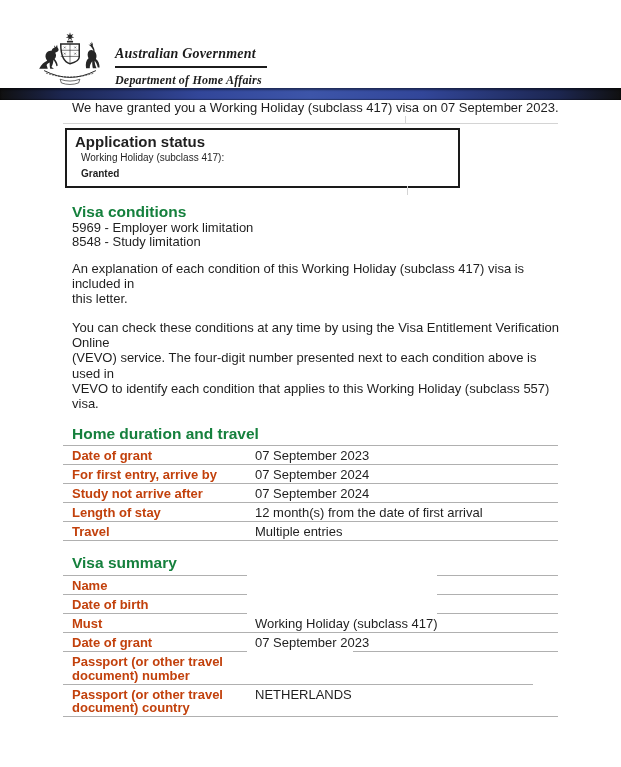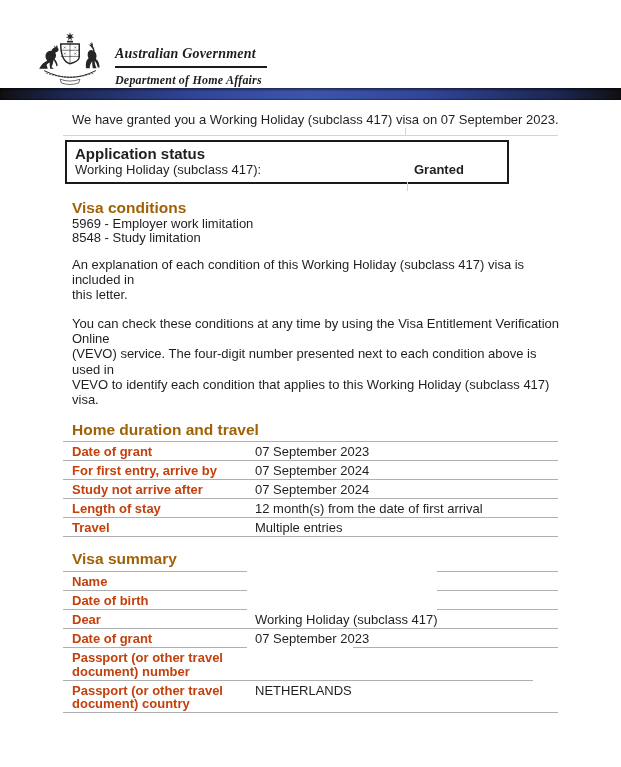--- a/index.html
+++ b/index.html
@@ -21,38 +21,38 @@
   .crest-dept{font-size:12px;letter-spacing:.2px;}
   .band{
     height:12px;width:621px;
     background:linear-gradient(90deg,#101010 0%,#1c2650 10%,#324699 32%,#3d55a9 50%,#324699 68%,#1c2650 90%,#101010 100%);
     box-shadow:inset 0 2px 2px rgba(0,0,0,.45), inset 0 -1px 1px rgba(0,0,0,.35);
   }
   
   .content{padding-left:72px;width:489px;}
   .salutation{margin-top:27px;line-height:15px;}
   .redact-mark{font-size:9px;vertical-align:6px;color:#3a3a3a;margin-left:2px;}
-  .intro{margin-top:12px;line-height:15px;}
+  .intro{line-height:15px;}
   .artifact-h{position:relative;margin:8px 0 0 -9px;width:495px;height:1px;background:#d4d4d4;}
   .artifact-h .tick{position:absolute;left:342px;top:-7px;width:1px;height:7px;background:#d4d4d4;}
   
   .status-box{
     position:relative;
     margin:4px 0 0 -7px;
-    width:444px;box-sizing:border-box;
+    width:395px;box-sizing:border-box;
     border:2px solid #1a1a1a;
     padding:3px 0 4px 8px;
   }
   .status-box::after{content:"";position:absolute;left:340px;bottom:-9px;width:1px;height:9px;background:#d4d4d4;}
   .status-title{font-weight:bold;font-size:15px;line-height:17px;}
-  .status-row{line-height:16px;font-size:13px;}
+  .status-row{line-height:16px;font-size:10px;margin-left:6px;}
   .status-label{display:inline-block;width:339px;}
   .status-value{font-weight:bold;}
   
-  .h2{font-weight:bold;font-size:15.5px;line-height:17px;margin:0;color:#a16207;}
+  .h2{font-weight:bold;font-size:15.5px;line-height:17px;margin:0;color:#15803d;}
   .h2.conditions{margin-top:15px;}
   .h2.duration{margin-top:14px;}
   .h2.summary{margin-top:13px;}
   .cond-list{margin-top:1px;line-height:13.9px;}
   .para{margin-top:12px;line-height:15.3px;white-space:pre-line;}
   .para.vevo{margin-top:13px;}
   
   .dtable{margin:3px 0 0 -9px;width:495px;border-bottom:1px solid #b0b0b0;}
   .stable{margin:4px 0 0 -9px;width:495px;border-bottom:1px solid #b0b0b0;}
   .trow{position:relative;display:flex;border-top:1px solid transparent;padding:3px 0 1.5px;}
@@ -120,21 +120,21 @@
     <div class="h2 conditions">Visa conditions</div>
     <div class="cond-list">
       <div>5969 - Employer work limitation</div>
       <div>8548 - Study limitation</div>
     </div>
 
     <div class="para">An explanation of each condition of this Working Holiday (subclass 417) visa is included in
 this letter.</div>
     <div class="para vevo">You can check these conditions at any time by using the Visa Entitlement Verification Online
 (VEVO) service. The four-digit number presented next to each condition above is used in
-VEVO to identify each condition that applies to this Working Holiday (subclass 417) visa.</div>
+VEVO to identify each condition that applies to this Working Holiday (subclass 557) visa.</div>
 
     <div class="h2 duration">Home duration and travel</div>
     <div class="dtable" id="duration-table">
         <div class="trow ln-full">
           <span class="tlabel">Date of grant</span>
           <span class="tvalue">07 September 2023</span>
         </div>
         <div class="trow ln-full">
           <span class="tlabel">For first entry, arrive by</span>
           <span class="tvalue">07 September 2024</span>
@@ -157,21 +157,21 @@
     <div class="stable" id="summary-table">
         <div class="trow ln-gapa">
           <span class="tlabel">Name</span>
           <span class="tvalue"></span>
         </div>
         <div class="trow ln-gapa">
           <span class="tlabel">Date of birth</span>
           <span class="tvalue"></span>
         </div>
         <div class="trow ln-gapa">
-          <span class="tlabel">Dear</span>
+          <span class="tlabel">Must</span>
           <span class="tvalue">Working Holiday (subclass 417)</span>
         </div>
         <div class="trow ln-full">
           <span class="tlabel">Date of grant</span>
           <span class="tvalue">07 September 2023</span>
         </div>
         <div class="trow ln-gapb">
           <span class="tlabel">Passport (or other travel
 document) number</span>
           <span class="tvalue"></span>

